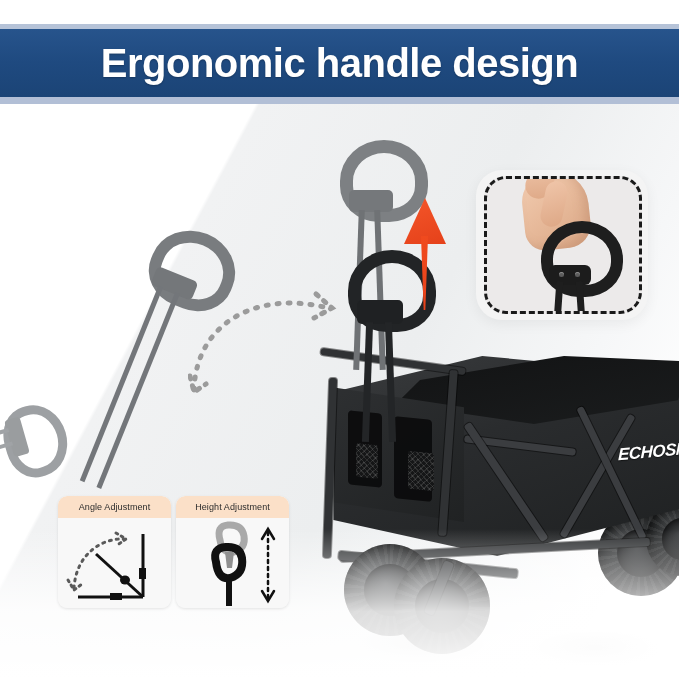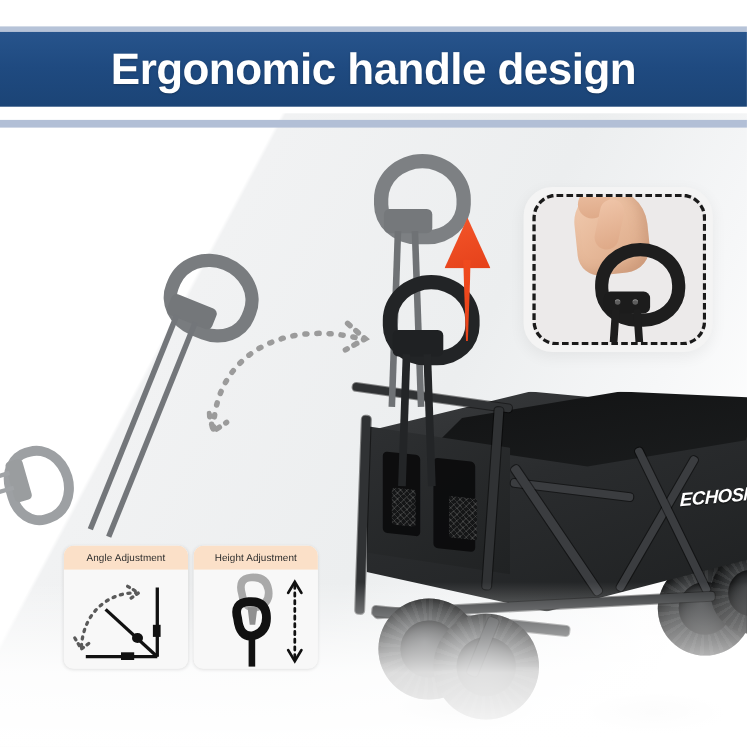--- a/index.html
+++ b/index.html
@@ -15,21 +15,21 @@
   .bg-diag{
     position:absolute;left:0;top:103px;width:679px;height:576px;
     background:linear-gradient(118deg,#ffffff 0%,#ffffff 26%,#f1f2f3 26.4%,#eceeef 55%,#f6f7f8 74%,#ffffff 88%,#ffffff 100%);
   }
   .bg-floor{
     position:absolute;left:0;bottom:0;width:679px;height:150px;
     background:linear-gradient(to bottom,rgba(255,255,255,0) 0%,rgba(255,255,255,.85) 55%,#ffffff 100%);
   }
 
   
-  .banner-wrap{position:absolute;left:0;top:24px;width:679px;height:92px;}
+  .banner-wrap{position:absolute;left:0;top:24px;width:679px;height:80px;}
   .banner-rail-top{position:absolute;left:0;top:0;width:679px;height:5px;background:#b6c3d8;}
   .banner-rail-bot{position:absolute;left:0;bottom:0;width:679px;height:7px;background:#b2bfd6;}
   .banner{
     position:absolute;left:0;top:5px;width:679px;height:68px;
     background:linear-gradient(to bottom,#27548c 0%,#1f4a80 48%,#1b4476 100%);
     display:flex;align-items:center;justify-content:center;
   }
   .banner-title{
     color:#ffffff;font-size:40px;font-weight:bold;letter-spacing:-0.5px;
     font-family:"Liberation Sans", sans-serif;

